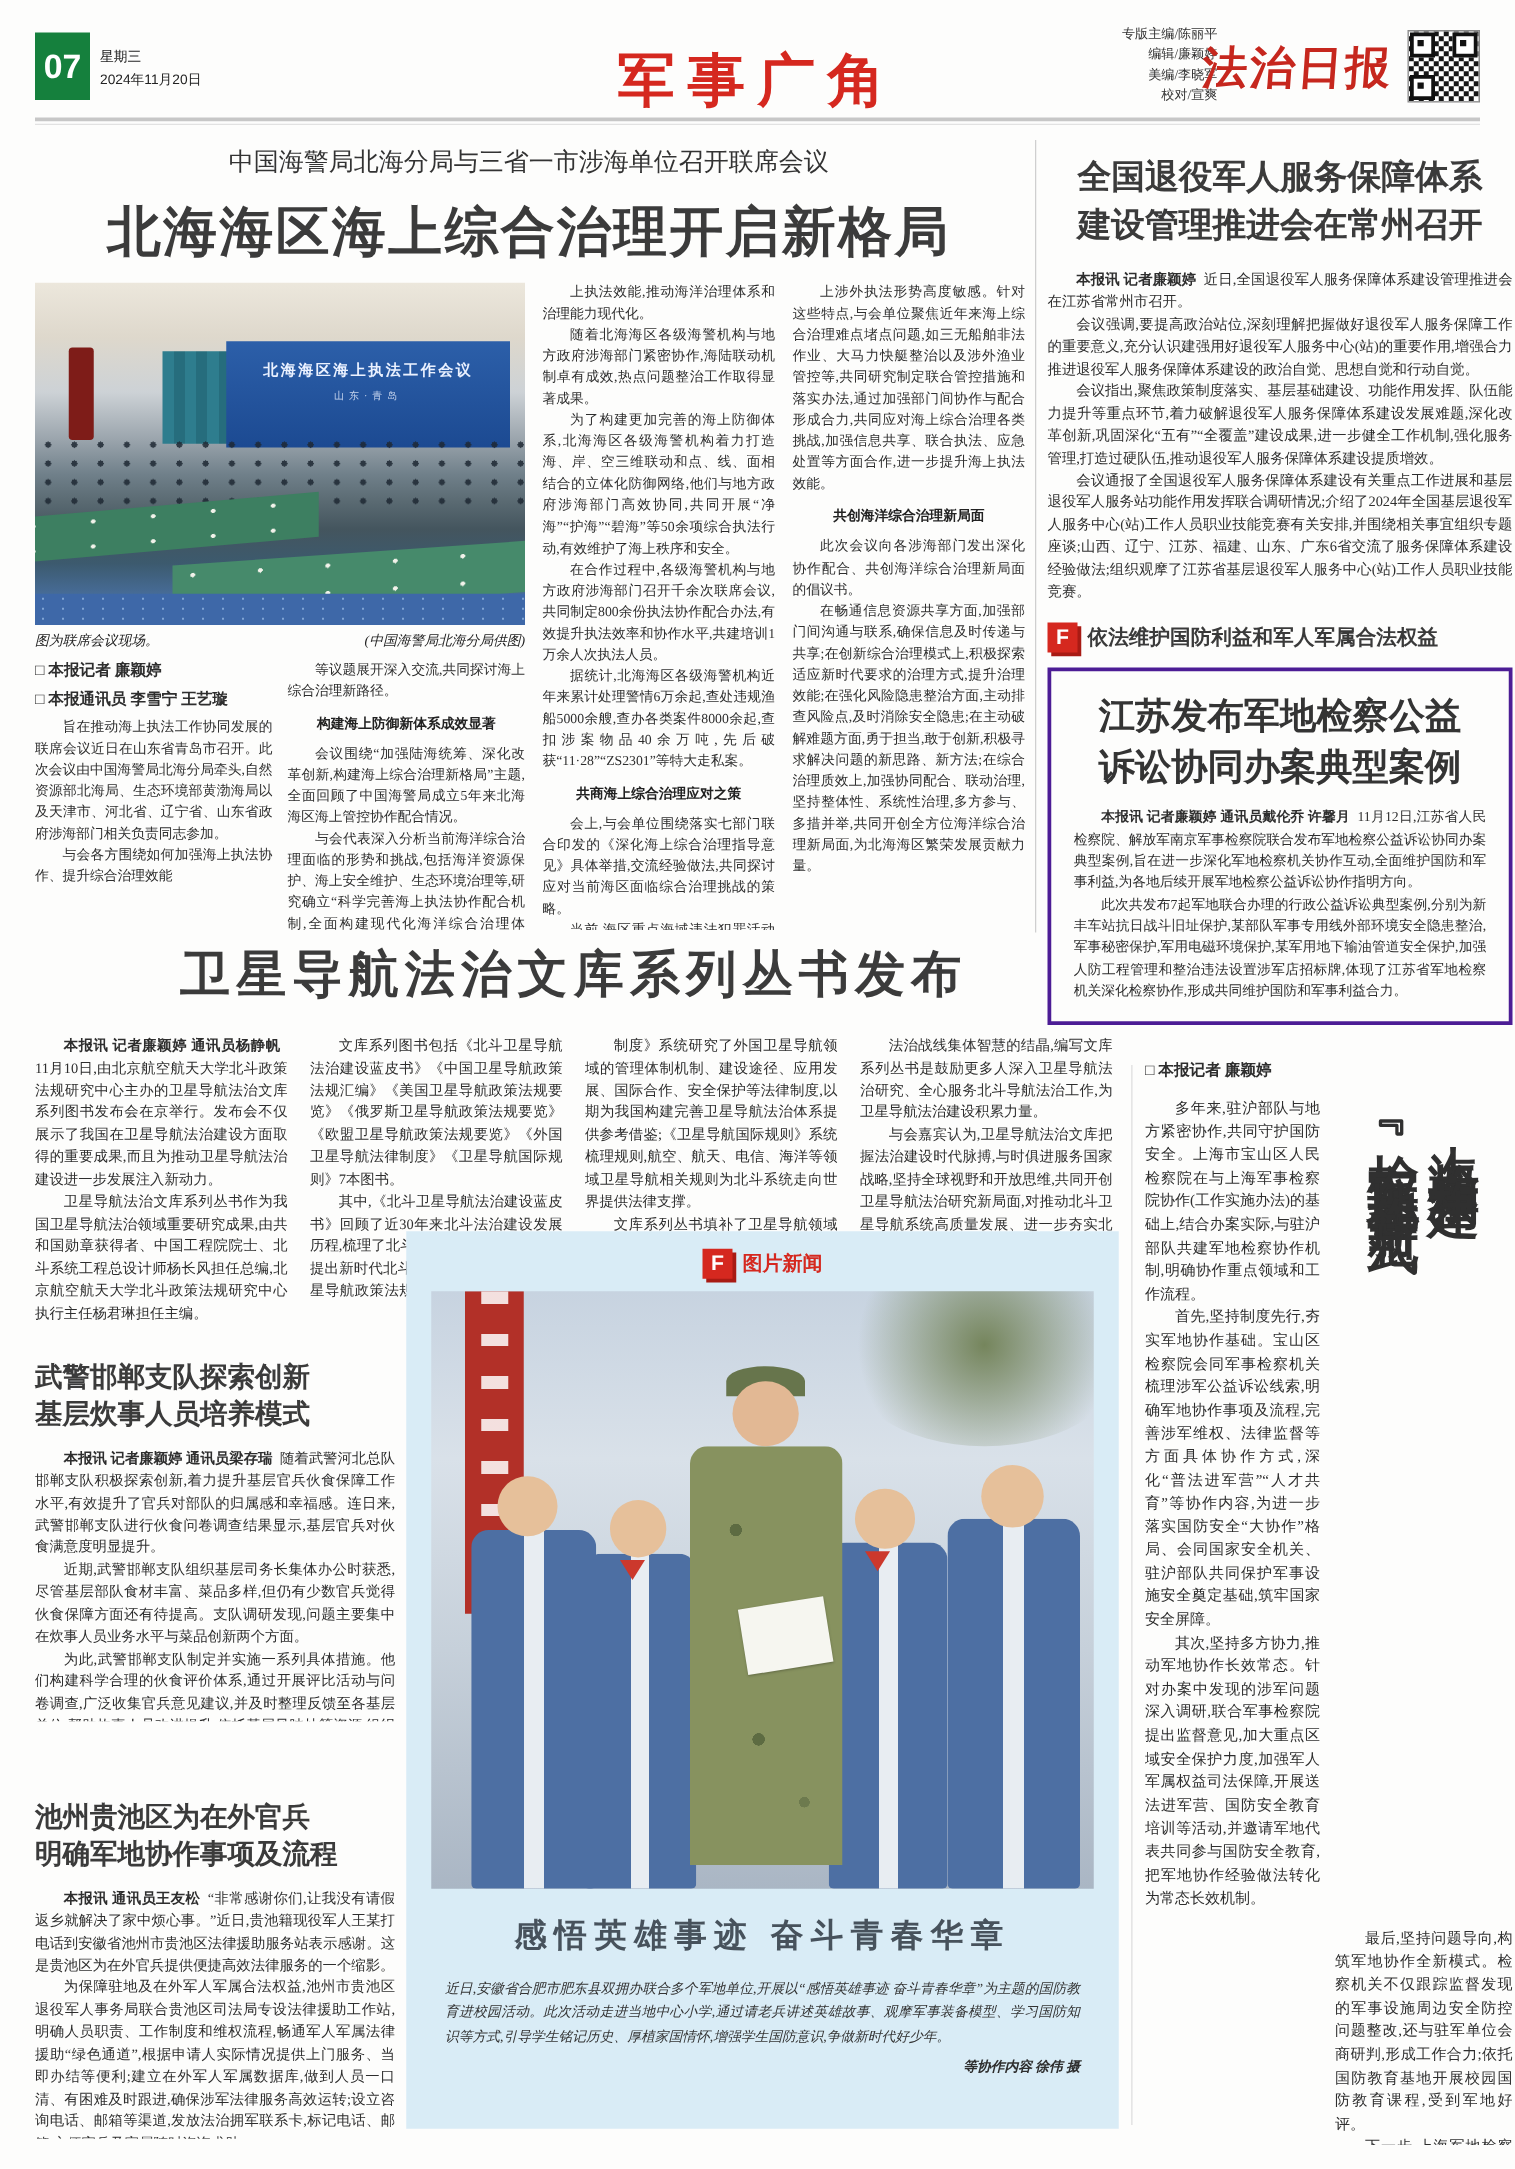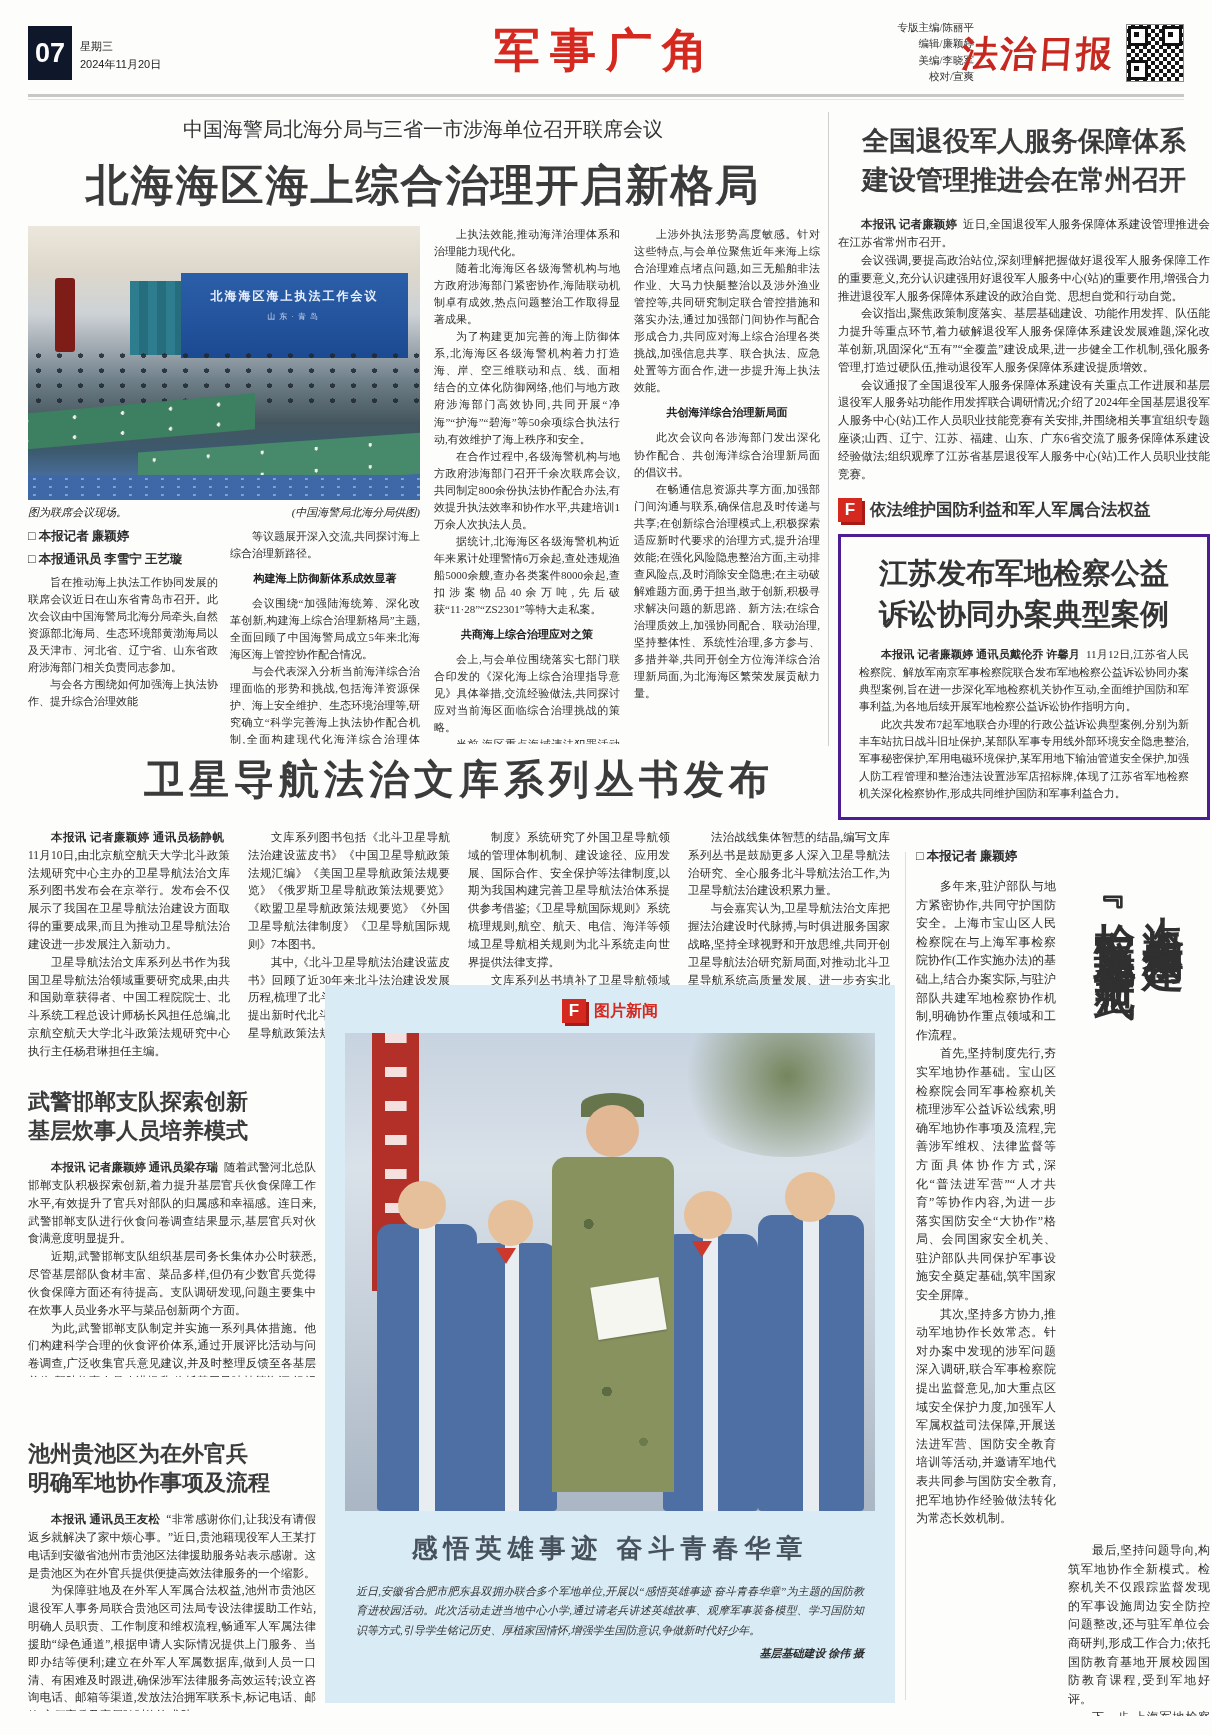--- a/index.html
+++ b/index.html
@@ -2,26 +2,26 @@
 <html><head>
 <meta charset="utf-8">
 <style>
   html,body{margin:0;padding:0;background:#ffffff;}
   .page{position:relative;width:1212px;height:1735px;background:#fdfdfc;overflow:hidden;
         font-family:"Liberation Serif","DejaVu Serif",serif;color:#2e2e2e;}
   .sans{font-family:"Liberation Sans","DejaVu Sans",sans-serif;}
 
   
   .header{position:absolute;left:28px;top:18px;width:1156px;height:72px;}
-  .pageno{position:absolute;left:0;top:8px;width:44px;height:54px;background:#0f172a;color:#fff;
+  .pageno{position:absolute;left:0;top:8px;width:44px;height:54px;background:#15803d;color:#fff;
           font-weight:bold;font-size:27px;display:flex;align-items:center;justify-content:center;
           font-family:"Liberation Sans","DejaVu Sans",sans-serif;}
   .dateblock{position:absolute;left:52px;top:20px;font-size:11px;color:#222;line-height:1.6;
              font-family:"Liberation Sans","DejaVu Sans",sans-serif;}
-  .sectiontitle{position:absolute;left:0;right:0;top:2px;text-align:center;color:#d5281f;
+  .sectiontitle{position:absolute;left:0;right:0;top:16px;text-align:center;color:#d5281f;
                 font-size:46px;font-weight:bold;letter-spacing:10px;
                 font-family:"Liberation Sans","DejaVu Sans",sans-serif;}
   .staff{position:absolute;right:210px;top:2px;text-align:right;color:#333;}
   .staff p{margin:0;font-size:10.5px;line-height:1.55;}
   .masthead{position:absolute;right:70px;top:12px;color:#c6271e;font-size:36px;font-weight:bold;
             letter-spacing:2px;transform:skewX(-4deg);}
   .qr{position:absolute;right:0;top:6px;width:56px;height:56px;background:
       repeating-conic-gradient(#161616 0% 25%, #ffffff 0% 50%);background-size:8px 8px;border:1px solid #888;}
   .qr .eye{position:absolute;width:14px;height:14px;border:3px solid #111;background:#fff;}
   .qr .eye i{position:absolute;left:3px;top:3px;width:5px;height:5px;background:#111;display:block;}
@@ -345,21 +345,21 @@
       <div class="pk-scarf" style="left:65.5%;top:43.5%;"></div>
       <div class="pk-kid" style="left:78%;top:38%;width:20%;height:62%;"></div>
       <div class="pk-head" style="left:83%;top:29%;width:9.5%;height:10.5%;"></div>
       <div class="pk-soldier"></div>
       <div class="pk-cap"></div>
       <div class="pk-s-head"></div>
       <div class="pk-paper"></div>
     </div>
     <div class="panel-title">感悟英雄事迹 奋斗青春华章</div>
     <div class="panel-cap">近日,安徽省合肥市肥东县双拥办联合多个军地单位,开展以“感悟英雄事迹 奋斗青春华章”为主题的国防教育进校园活动。此次活动走进当地中心小学,通过请老兵讲述英雄故事、观摩军事装备模型、学习国防知识等方式,引导学生铭记历史、厚植家国情怀,增强学生国防意识,争做新时代好少年。</div>
-    <div class="panel-credit">基层基础建设 徐伟 摄</div>
+    <div class="panel-credit">等协作内容 徐伟 摄</div>
   </div>
 
   <div class="r3">
     <p class="byline">□ 本报记者 廉颖婷</p>
     <div class="r3row">
       <div class="r3colA">
           <p class="bp">多年来,驻沪部队与地方紧密协作,共同守护国防安全。上海市宝山区人民检察院在与上海军事检察院协作(工作实施办法)的基础上,结合办案实际,与驻沪部队共建军地检察协作机制,明确协作重点领域和工作流程。</p>
           <p class="bp">首先,坚持制度先行,夯实军地协作基础。宝山区检察院会同军事检察机关梳理涉军公益诉讼线索,明确军地协作事项及流程,完善涉军维权、法律监督等方面具体协作方式,深化“普法进军营”“人才共育”等协作内容,为进一步落实国防安全“大协作”格局、会同国家安全机关、驻沪部队共同保护军事设施安全奠定基础,筑牢国家安全屏障。</p>
           <p class="bp">其次,坚持多方协力,推动军地协作长效常态。针对办案中发现的涉军问题深入调研,联合军事检察院提出监督意见,加大重点区域安全保护力度,加强军人军属权益司法保障,开展送法进军营、国防安全教育培训等活动,并邀请军地代表共同参与国防安全教育,把军地协作经验做法转化为常态长效机制。</p>
         </div>

